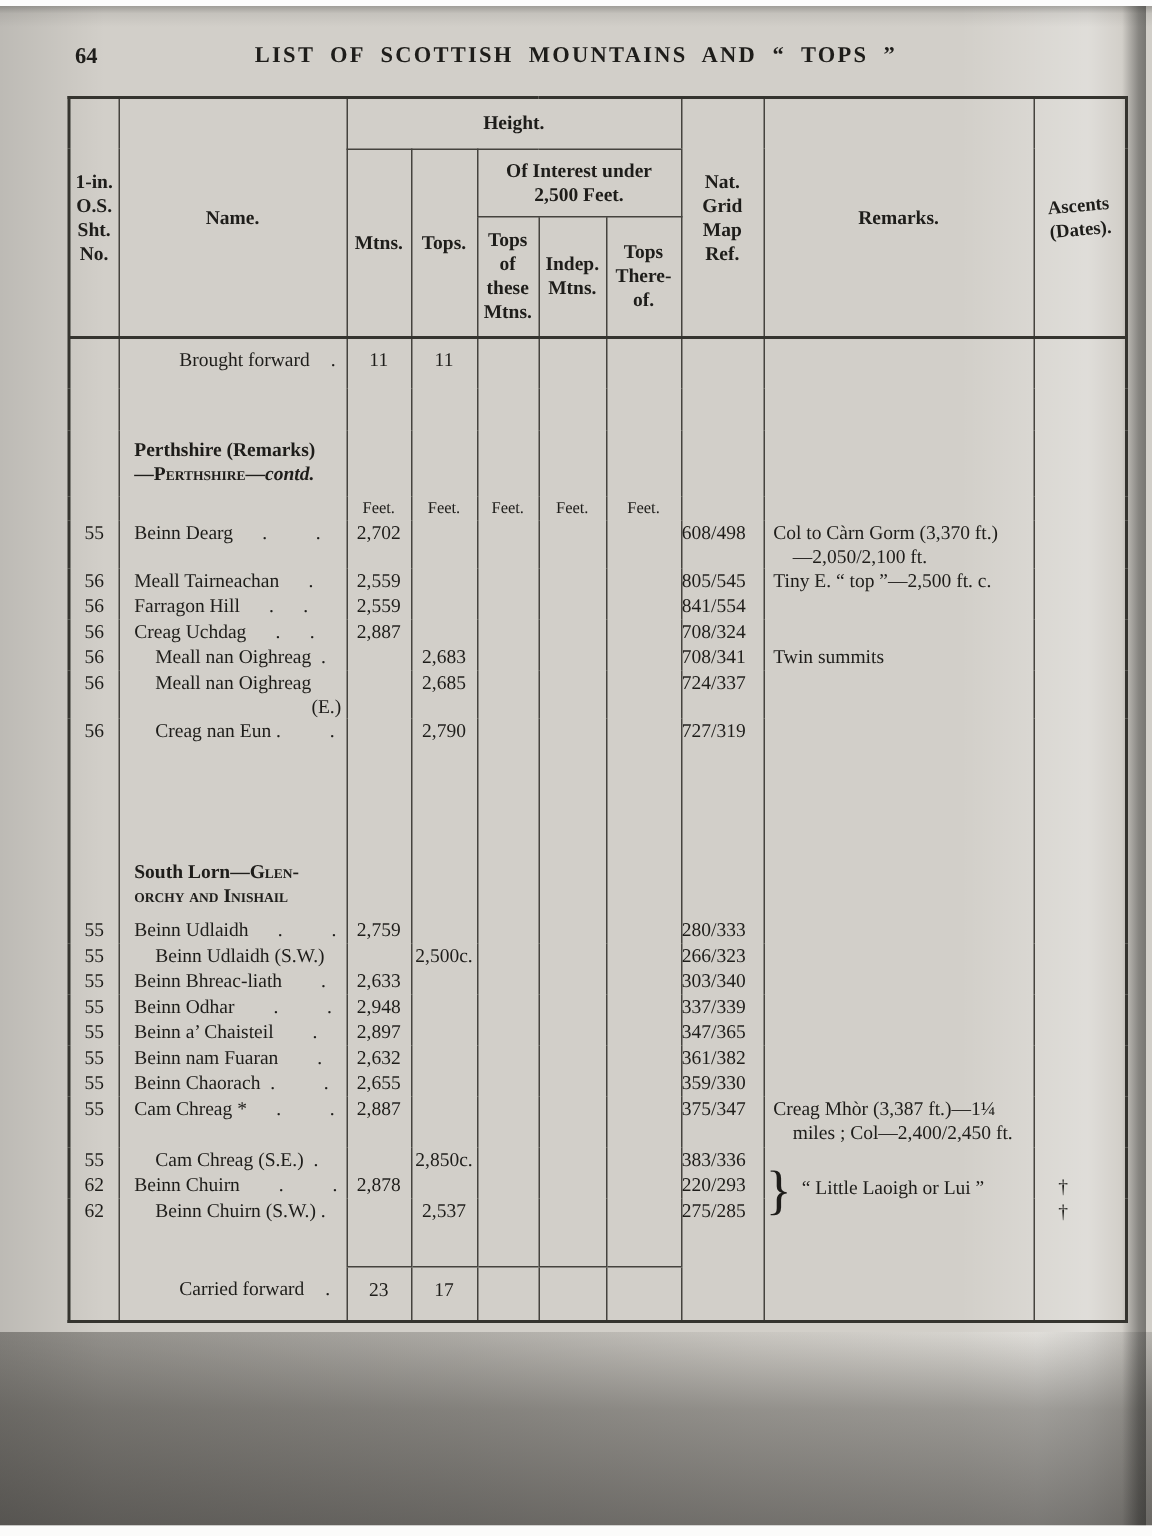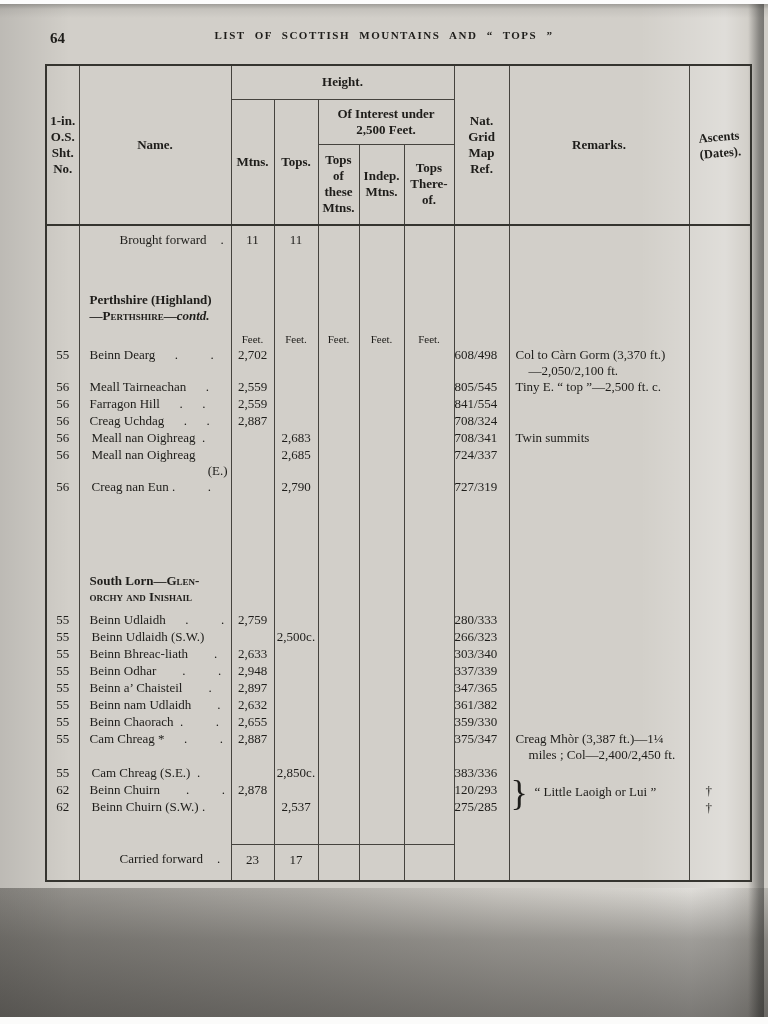--- a/index.html
+++ b/index.html
@@ -25,38 +25,38 @@
   .strip-bottom{position:absolute;bottom:0;left:0;width:768px;height:7px;background:#fbfbfa;}
   .bottom-shade{
     position:absolute;left:0;top:888px;width:768px;height:129px;
     background:
       linear-gradient(180deg, rgba(80,78,74,0) 0%, rgba(80,78,74,0.45) 40%, rgba(60,58,55,0.62) 100%),
       linear-gradient(90deg, rgba(70,68,64,0.50) 0%, rgba(105,103,99,0.35) 40%, rgba(150,148,144,0.15) 65%, rgba(235,234,230,0.35) 90%, rgba(120,118,114,0.30) 100%);
   }
   .page-number{position:absolute;left:50px;top:30px;font-size:15px;font-weight:bold;}
   .page-title{
     position:absolute;left:0;top:29px;width:768px;text-align:center;
-    font-size:11px;font-weight:bold;letter-spacing:1.5px;word-spacing:5px;
+    font-size:15px;font-weight:bold;letter-spacing:1.5px;word-spacing:5px;
   }
   .sheet{position:absolute;left:45px;top:64px;}
   table{border-collapse:collapse;table-layout:fixed;width:705px;}
   table{border:2px solid #35342f;}
   td{padding:0;font-size:13px;line-height:16px;vertical-align:top;overflow:visible;}
   .bl{border-left:1px solid #45433e;}
   thead{border-bottom:2px solid #35342f;}
   .hc{
     font-weight:bold;text-align:center;vertical-align:middle;
     white-space:pre-line;font-size:13px;line-height:16px;
   }
   .hc-sm{font-size:12.5px;}
   .tilt{display:inline-block;transform:rotate(-5deg);}
   .bb{border-bottom:1px solid #45433e;}
   .os{text-align:center;}
   .nm{padding-left:10px;}
-  .ind{padding-left:12px;}
+  .ind{padding-left:24px;}
   .num{text-align:center;}
   .grid{text-align:left;}
   .rem{padding-left:6px;}
   .rem .indent{padding-left:13px;}
   .asc{padding-left:16px;padding-top:1px;font-size:13px;}
   .pt6{padding-top:6px;}
   .pt7{padding-top:7px;}
   .carrylbl{padding-left:40px;}
   .cdot{margin-left:14px;}
   .sect{font-weight:bold;padding-top:5px;}
@@ -150,21 +150,21 @@
           <td class="bl"></td>
           <td class="bl"></td>
           <td class="bl"></td>
           <td class="bl"></td>
           <td class="bl"></td>
           <td class="bl"></td>
     </tr>
     <tr style="height:44px">
       <td></td>
       <td class="nm bl sect">
-        <div>Perthshire (Highland)</div>
+        <div>Perthshire (Remarks)</div>
         <div><span>—</span><span class="sc">Perthshire</span><span>—</span><span class="it">contd.</span></div>
       </td>
       <td class="bl"></td>
           <td class="bl"></td>
           <td class="bl"></td>
           <td class="bl"></td>
           <td class="bl"></td>
           <td class="bl"></td>
           <td class="bl"></td>
           <td class="bl"></td>
@@ -353,21 +353,21 @@
       <td class="num bl"></td>
       <td class="bl"></td>
           <td class="bl"></td>
           <td class="bl"></td>
       <td class="grid bl">347/365</td>
       <td class="rem bl"></td>
       <td class="asc bl"></td>
     </tr>
     <tr style="height:17px">
       <td class="os">55</td>
-      <td class="nm bl">Beinn nam Udlaidh  .</td>
+      <td class="nm bl">Beinn nam Fuaran  .</td>
       <td class="num bl">2,632</td>
       <td class="num bl"></td>
       <td class="bl"></td>
           <td class="bl"></td>
           <td class="bl"></td>
       <td class="grid bl">361/382</td>
       <td class="rem bl"></td>
       <td class="asc bl"></td>
     </tr>
     <tr style="height:17px">
@@ -410,21 +410,21 @@
       <td class="asc bl"></td>
     </tr>
     <tr style="height:17px">
       <td class="os">62</td>
       <td class="nm bl">Beinn Chuirn  .   .</td>
       <td class="num bl">2,878</td>
       <td class="num bl"></td>
       <td class="bl"></td>
           <td class="bl"></td>
           <td class="bl"></td>
-      <td class="grid bl">120/293</td>
+      <td class="grid bl">220/293</td>
       <td class="rem bl relpos">
             <span class="brace">}</span>
             <span class="lll">“ Little Laoigh or Lui ”</span>
           </td>
       <td class="asc bl">†</td>
     </tr>
     <tr style="height:17px">
       <td class="os">62</td>
       <td class="nm ind bl">Beinn Chuirn (S.W.) .</td>
       <td class="num bl"></td>

